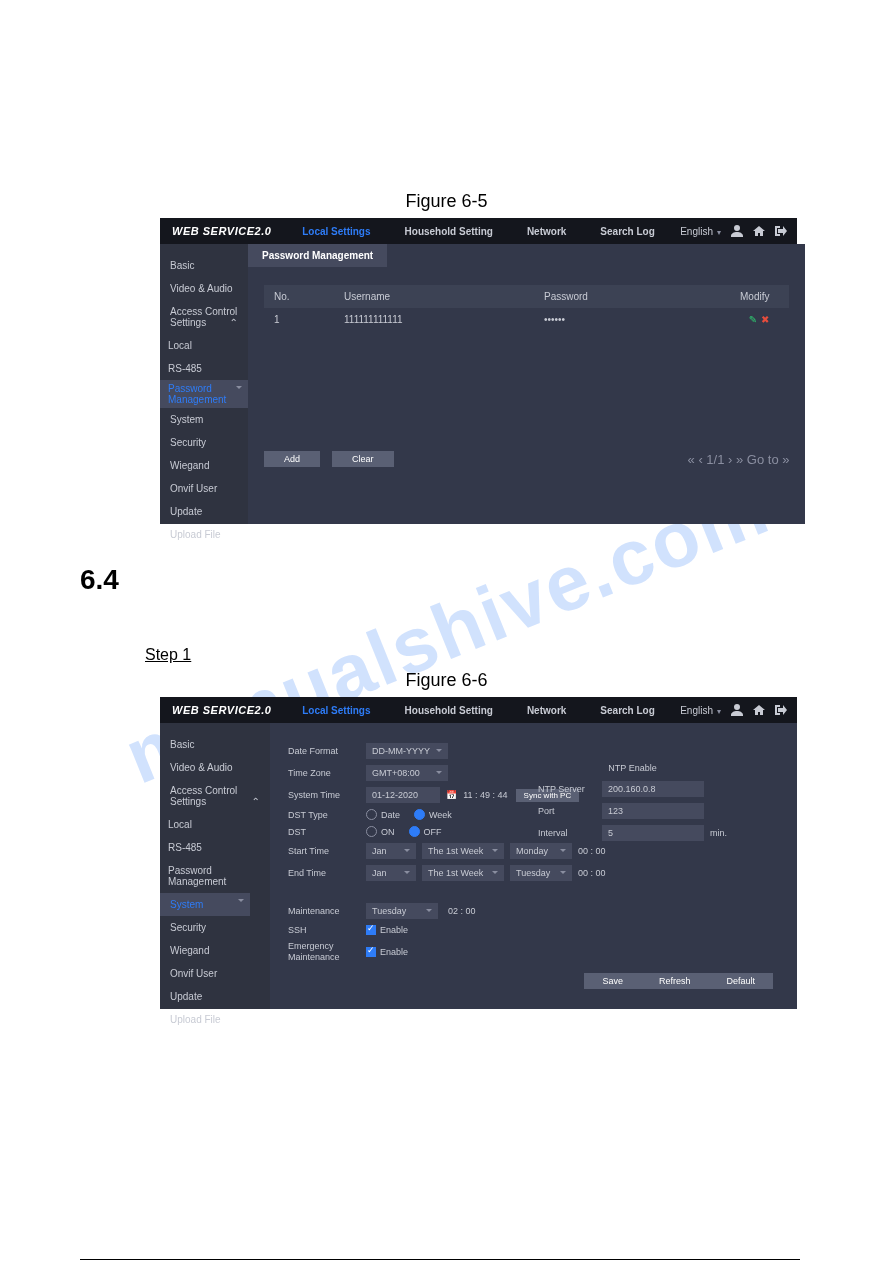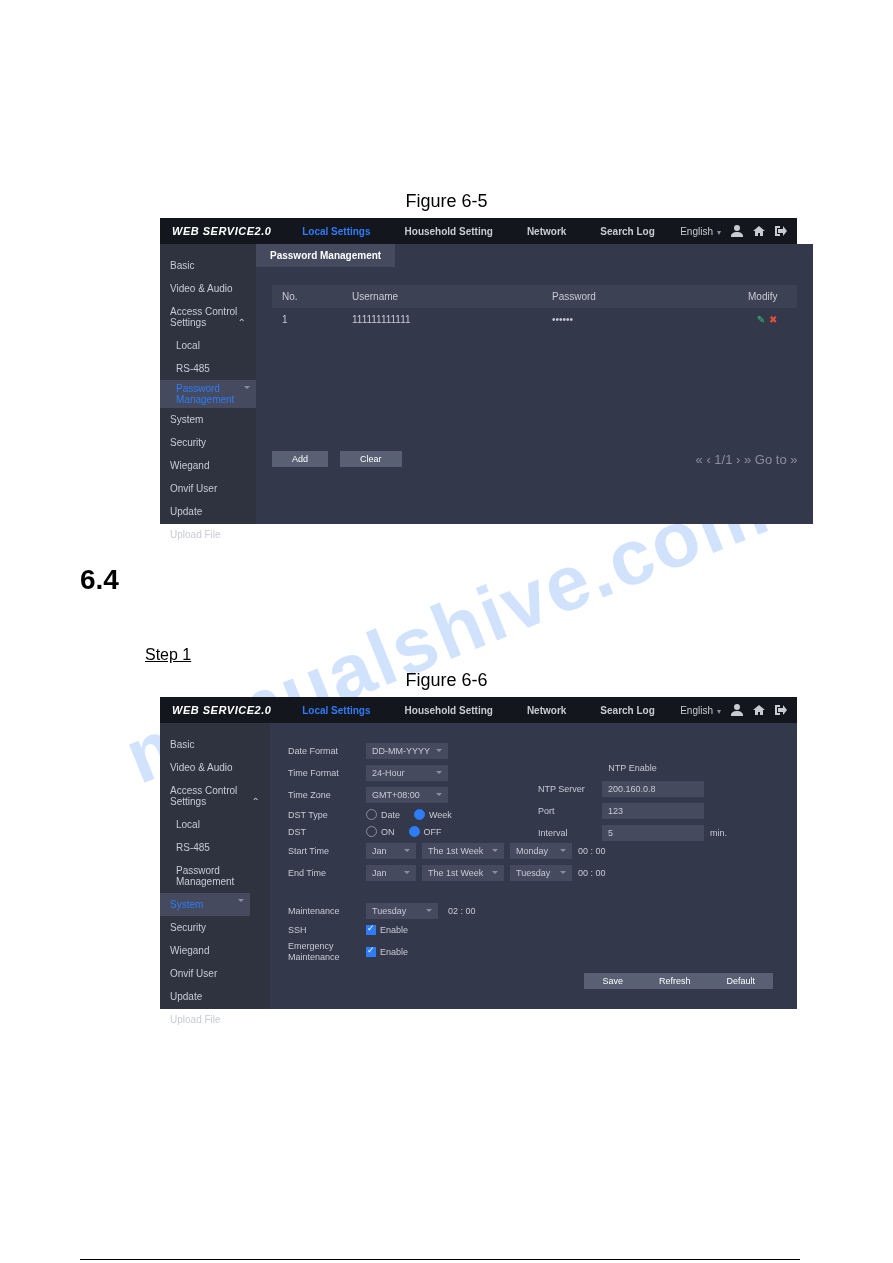--- a/index.html
+++ b/index.html
@@ -10,21 +10,21 @@
 .shot .brand{color:#fff;font-weight:bold;font-style:italic;letter-spacing:.5px;font-size:11px}
 .shot .navtabs{position:absolute;left:0;right:0;top:0;height:26px;display:flex;justify-content:center;align-items:center;gap:34px;pointer-events:none}
 .shot .navtabs span{color:#c8cbd4;font-size:10px;font-weight:bold}
 .shot .navtabs .active{color:#2e7cf7}
 .shot .tr{position:absolute;right:10px;top:0;height:26px;display:flex;align-items:center;gap:10px;color:#c8cbd4;font-size:10px}
 .shot .tr svg{width:12px;height:12px;fill:#c8cbd4}
 .shot .body{display:flex}
 .shot .side{width:110px;background:#2f3340;padding:10px 0 14px;display:flex;flex-direction:column}
 .shot .side .it{padding:6px 10px;color:#c8cbd4;font-size:10px}
 .shot .side .it.sel{color:#2e7cf7}
-.shot .side .sub{padding-left:16px}
+.shot .side .sub{padding-left:8px}
 .shot .main{flex:1;background:#33384a;padding:0;position:relative}
 .tabhdr{display:flex}
 .tabhdr .tab{background:#454a5e;padding:6px 14px;color:#fff;font-size:10px;font-weight:bold}
 .tblwrap{margin:18px 16px 0}
 .tblh{background:#3c4254;display:flex;padding:6px 10px;font-size:10px;color:#c8cbd4}
 .trow{display:flex;padding:6px 10px;font-size:10px;color:#c8cbd4;background:#33384a}
 .c1{width:70px}.c2{width:200px}.c3{width:196px}.c4{flex:1;text-align:right;padding-right:10px}
 .mod{color:#2ecc71}.modx{color:#e74c3c;margin-left:4px}
 .btnrow{margin:120px 16px 10px;display:flex;align-items:center;gap:12px}
 .btn{background:#5a6074;color:#fff;font-size:9px;padding:3px 20px;border:none}
@@ -168,27 +168,31 @@
         <div class="it">Update</div>
         <div class="it">Upload File</div>
       </div>
       <div class="main">
         <div class="form">
           <div class="row">
               <div class="lab">Date Format</div>
               <div class="sel">DD-MM-YYYY</div>
             </div>
           <div class="row">
-              <div class="lab">Time Format</div>
-              <div class="sel">24-Hour</div>
-            </div>
-          <div class="row">
               <div class="lab">Time Zone</div>
               <div class="sel">GMT+08:00</div>
             </div>
+          <div class="row">
+            <div class="lab">System Time</div>
+            <input class="inp" style="width: 62px;" value="01-12-2020">
+            <span style="margin:0 6px">📅</span>
+            <span class="tmnum">11 : 49 : 44</span>
+            <span style="width:8px"></span>
+            <span class="syncbtn">Sync with PC</span>
+          </div>
           <div class="row">
             <div class="lab">DST Type</div>
             <span class="radio">
                 <span class="c"></span>
                 <span>Date</span>
               </span>
             <span style="width:14px"></span>
             <span class="radio on">
                 <span class="c"></span>
                 <span>Week</span>

